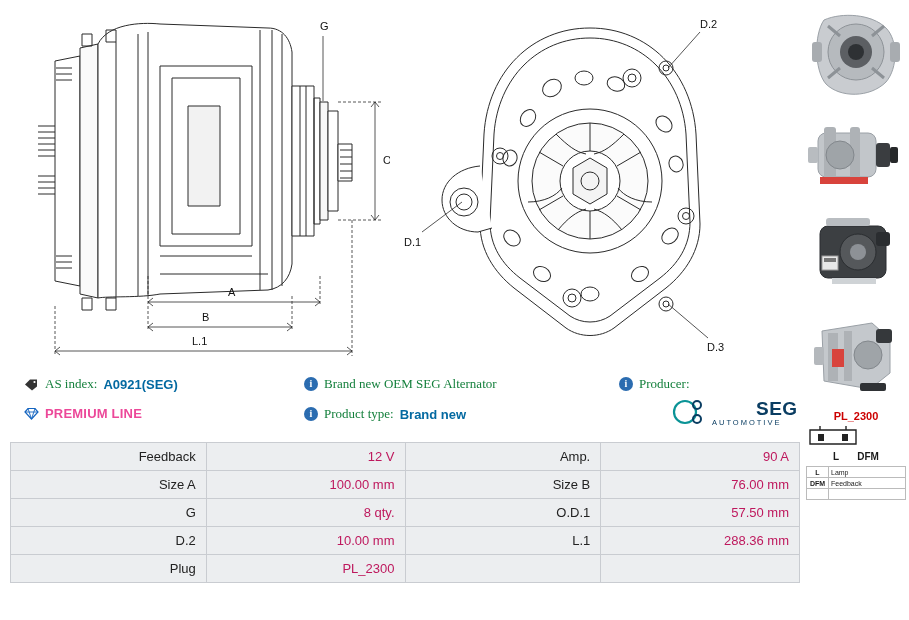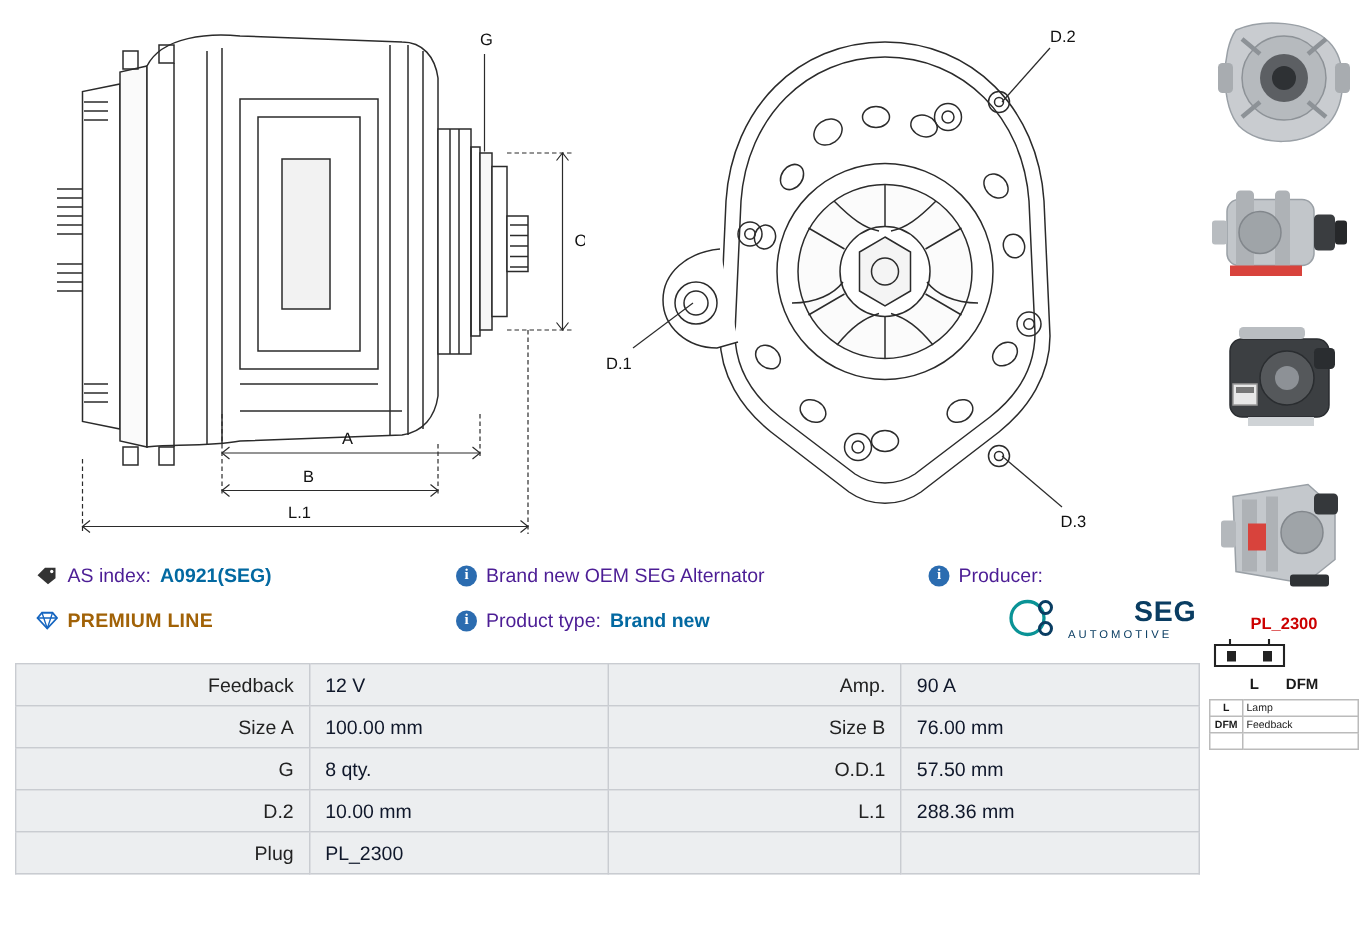--- a/index.html
+++ b/index.html
@@ -19,50 +19,50 @@
     position: absolute; left: 0; top: 0; width: 800px; height: 365px;
   }
   .side-view { position:absolute; left: 20px; top: 6px; }
   .front-view { position:absolute; left: 400px; top: 6px; }
 
   
   .info-row {
     position: absolute; left: 14px; top: 372px; width: 786px; height: 62px;
   }
   .info-line { position: absolute; display:flex; align-items:center; gap:6px; font-size: 13px; }
-  .info-line .lbl { color:#4c1d95; }
+  .info-line .lbl { color:#15803d;font-family:Liberation Serif, serif; }
   .info-line b { font-weight: bold; color:#0369a1; }
   .i-1 { left: 10px;  top: 4px; }
   .i-2 { left: 10px;  top: 34px; }
   .i-3 { left: 290px; top: 4px; }
   .i-4 { left: 290px; top: 34px; }
   .i-5 { left: 605px; top: 4px; }
 
-  .premium { color:#a16207; font-weight:bold; font-size:13px; letter-spacing:.2px; }
+  .premium { color:#ec4899; font-weight:bold; font-size:13px; letter-spacing:.2px; }
 
   .icon { display:inline-block; vertical-align:middle; line-height:0; }
   .info-icon { width:14px; height:14px; border-radius:50%; background:#2b6cb0; color:#fff;
     font-size:10px; font-weight:bold; line-height:14px; text-align:center; font-family:"Liberation Serif", serif; }
 
   
   .seg-logo { position:absolute; left: 672px; top: 396px; width: 120px; height: 40px; }
   .seg-text { font-size: 19px; font-weight: bold; color:#0a3d62; letter-spacing:.5px;margin-left:44px; }
   .seg-sub { font-size: 7.5px; color:#0a3d62; letter-spacing:2px; margin-top:-2px; }
 
   
   table.specs {
     position: absolute; left: 10px; top: 442px; width: 790px;
     border-collapse: collapse; font-size: 13px;
   }
   table.specs td {
     border: 1px solid #c9ccd1; height: 28px; padding: 0 10px;
     background: #eceef0;
   }
   td.k { width: 196px; text-align: right; color:#222; }
-  td.v { width: 199px; color:#0f172a; }
+  td.v { width: 199px; text-align: right; color:#be185d; }
   td.empty { background:#eceef0; }
 
   
   .photos { position:absolute; left: 806px; top: 6px; width: 100px; }
   .photo { width: 100px; height: 95px; margin-bottom: 6px; position:relative; background:#fff; }
   .plug-label { text-align:center; color:#cc0000; font-weight:bold; font-size:11px; margin-top:2px; }
   .plug-pins { text-align:center; margin-top:2px; }
   .pin-names { display:flex; justify-content:center; gap:18px; font-size:10px; font-weight:bold; margin-top:1px; }
   table.pintable { width: 100px; border-collapse: collapse; font-size:7px; margin-top:4px; }
   table.pintable td { border:1px solid #bbb; height:11px; padding:0 2px; }

